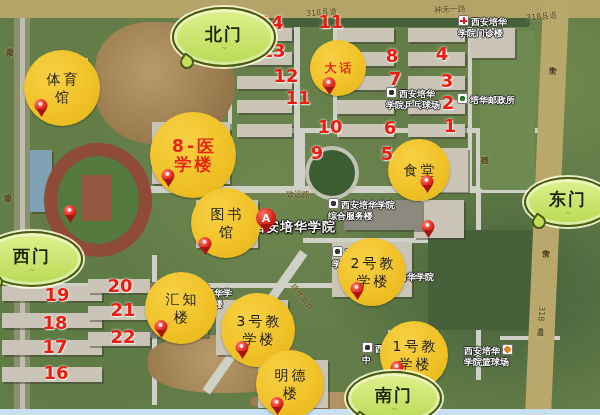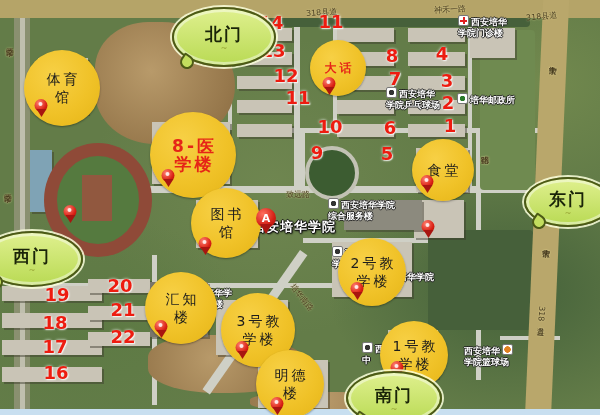--- a/index.html
+++ b/index.html
@@ -206,21 +206,21 @@
     <div class="abs pin" style="left: 168px; top: 182px; transform: translate(-50%, -100%);"></div>
     <div class="abs poi-circle" style="left: 191px; top: 188px; width: 70px; height: 70px;">
       <div class="ln">图书</div>
       <div class="ln">馆</div>
     </div>
     <div class="abs pin" style="left: 205px; top: 250px; transform: translate(-50%, -100%);"></div>
     <div class="abs poi-circle red" style="left: 310px; top: 40px; width: 56px; height: 56px;">
       <div class="ln" style="font-size: 12px; font-weight: bold;">大话</div>
     </div>
     <div class="abs pin" style="left: 329px; top: 90px; transform: translate(-50%, -100%);"></div>
-    <div class="abs poi-circle" style="left: 412px; top: 139px; width: 62px; height: 62px;">
+    <div class="abs poi-circle" style="left: 388px; top: 139px; width: 62px; height: 62px;">
       <div class="ln">食堂</div>
     </div>
     <div class="abs pin" style="left: 427px; top: 188px; transform: translate(-50%, -100%);"></div>
     <div class="abs pin" style="left: 428px; top: 233px; transform: translate(-50%, -100%);"></div>
     <div class="abs poi-circle" style="left: 338px; top: 238px; width: 68px; height: 68px;">
       <div class="ln">2号教</div>
       <div class="ln">学楼</div>
     </div>
     <div class="abs pin" style="left: 357px; top: 295px; transform: translate(-50%, -100%);"></div>
     <div class="abs poi-circle" style="left: 145px; top: 272px; width: 72px; height: 72px;">

